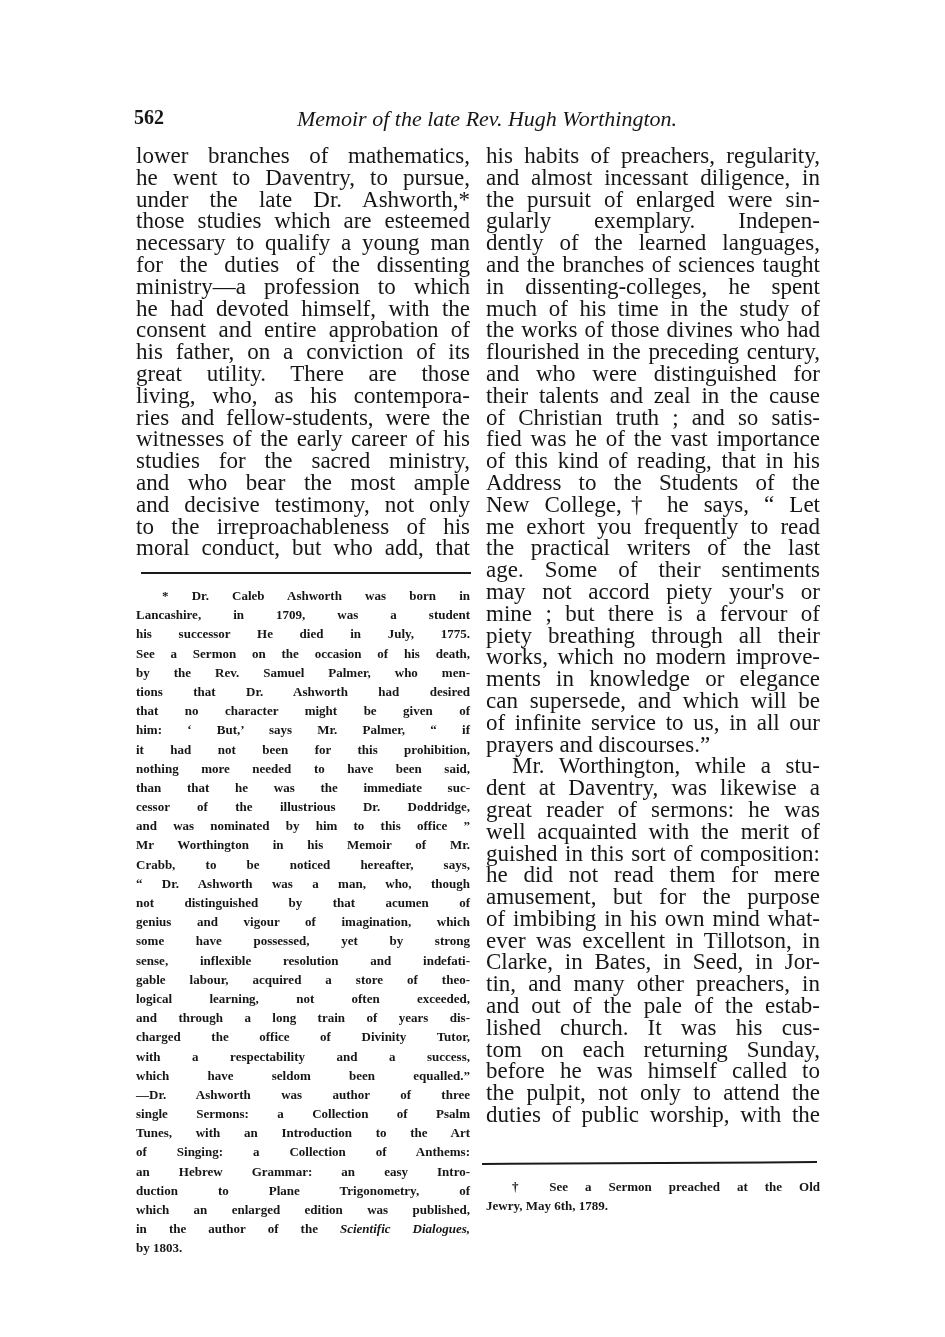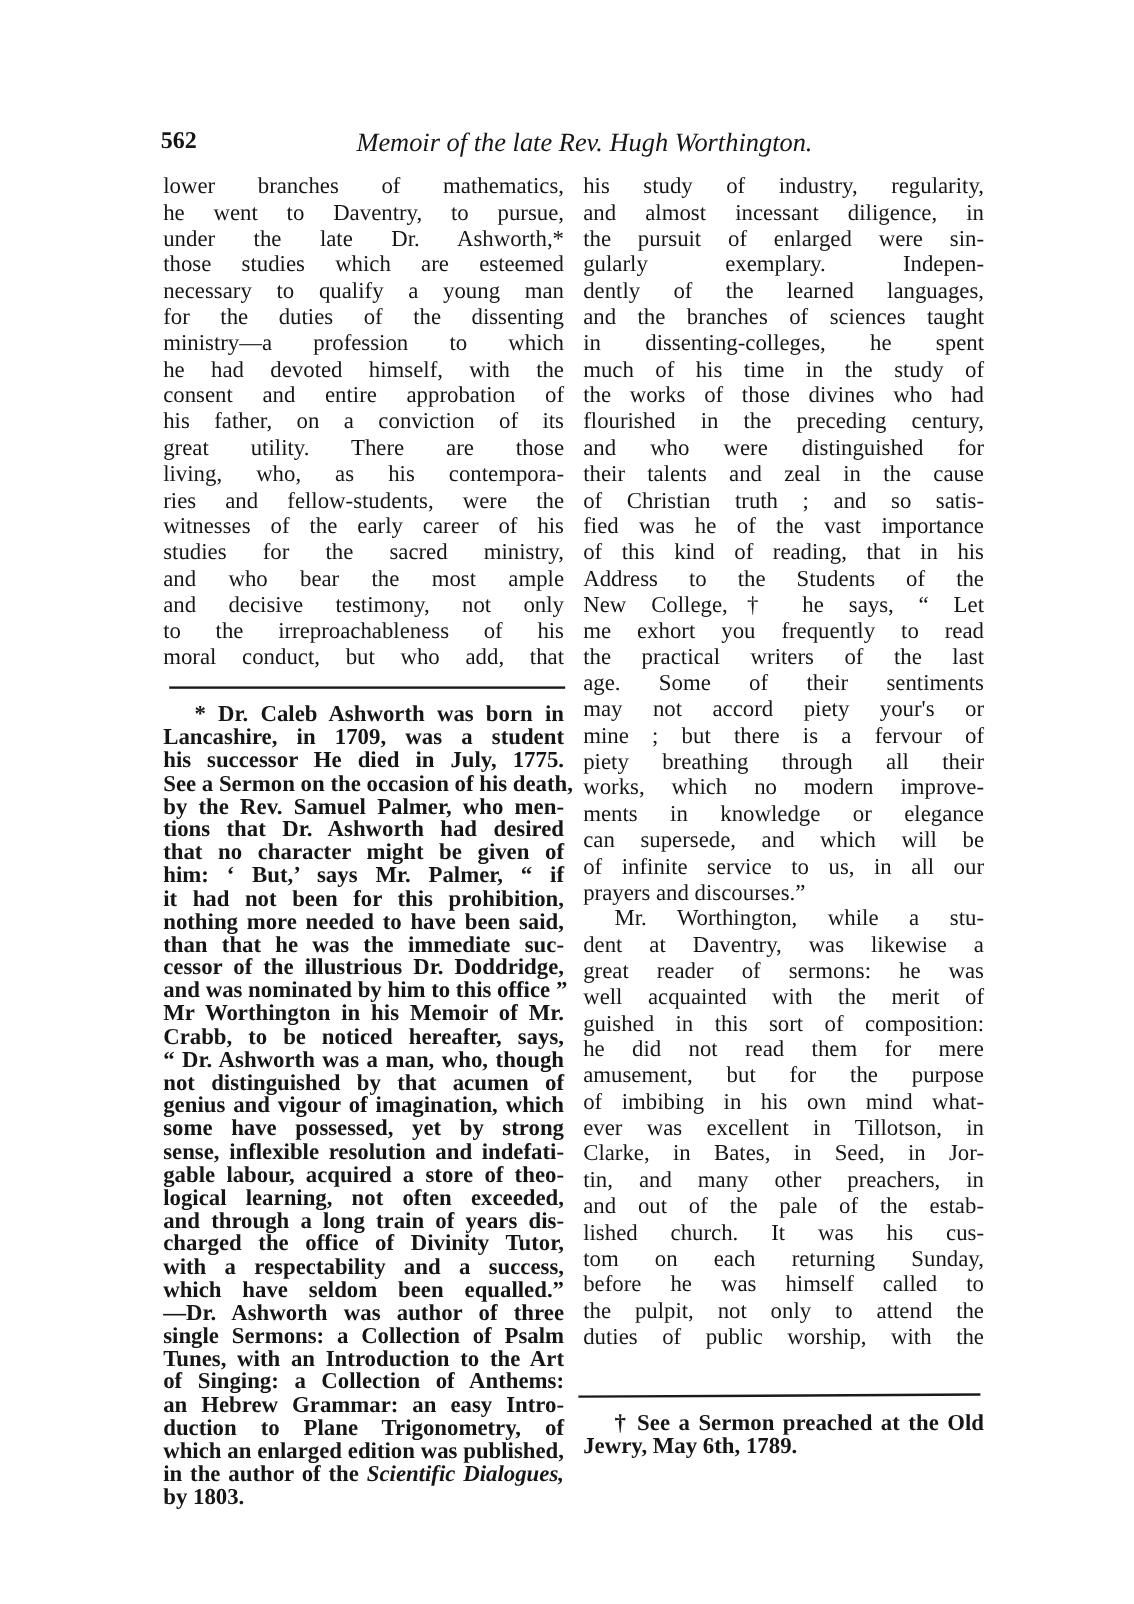--- a/index.html
+++ b/index.html
@@ -40,21 +40,21 @@
       left: 122px;
       top: 0;
       font-size: 22px;
       font-weight: normal;
       font-style: italic;
       white-space: nowrap;
       margin-left: 41px;
     }
     .column {
       position: absolute;
-      font-size: 19px;
+      font-size: 23px;
       line-height: 21.8px;
     }
     .col-left { left: 136px; top: 145px; width: 334px; }
     .col-right { left: 486px; top: 145px; width: 334px; }
     .line {
       display: block;
       white-space: nowrap;
       text-align: justify;
       text-align-last: justify;
       height: 21.8px;
@@ -64,21 +64,21 @@
     .line.indent { padding-left: 26px; }
     .divider {
       position: absolute;
       height: 2px;
       background: #1a1a1a;
     }
     .div-left { left: 141px; top: 572px; width: 330px; }
     .div-right { left: 482px; top: 1162px; width: 335px; transform: rotate(-0.3deg); }
     .footnote {
       position: absolute;
-      font-size: 19px;
+      font-size: 13px;
       line-height: 19.2px;
       font-weight: bold;
     }
     .fn-left { left: 136px; top: 586px; width: 334px; }
     .fn-right { left: 486px; top: 1177px; width: 334px; }
     .fn-left .line, .fn-right .line { height: 19.2px; }
     .fn-left .line.indent, .fn-right .line.indent { padding-left: 26px; }
     .italic { font-style: italic; margin-top: 28px; }
   </style>
 </head>
@@ -147,21 +147,21 @@
     <span class="line">Tunes, with an Introduction to the Art</span>
     <span class="line">of Singing: a Collection of Anthems:</span>
     <span class="line">an Hebrew Grammar: an easy Intro-</span>
     <span class="line">duction to Plane Trigonometry, of</span>
     <span class="line">which an enlarged edition was published,</span>
     <span class="line"><span>in the author of the </span><span class="italic">Scientific Dialogues,</span></span>
     <span class="line last">by 1803.</span>
   </div>
 
   <div class="column col-right">
-    <span class="line">his study of industry, regularity,</span>
+    <span class="line">his habits of preachers, regularity,</span>
     <span class="line">and almost incessant diligence, in</span>
     <span class="line">the pursuit of enlarged were sin-</span>
     <span class="line">gularly exemplary. Indepen-</span>
     <span class="line">dently of the learned languages,</span>
     <span class="line">and the branches of sciences taught</span>
     <span class="line">in dissenting-colleges, he spent</span>
     <span class="line">much of his time in the study of</span>
     <span class="line">the works of those divines who had</span>
     <span class="line">flourished in the preceding century,</span>
     <span class="line">and who were distinguished for</span>

